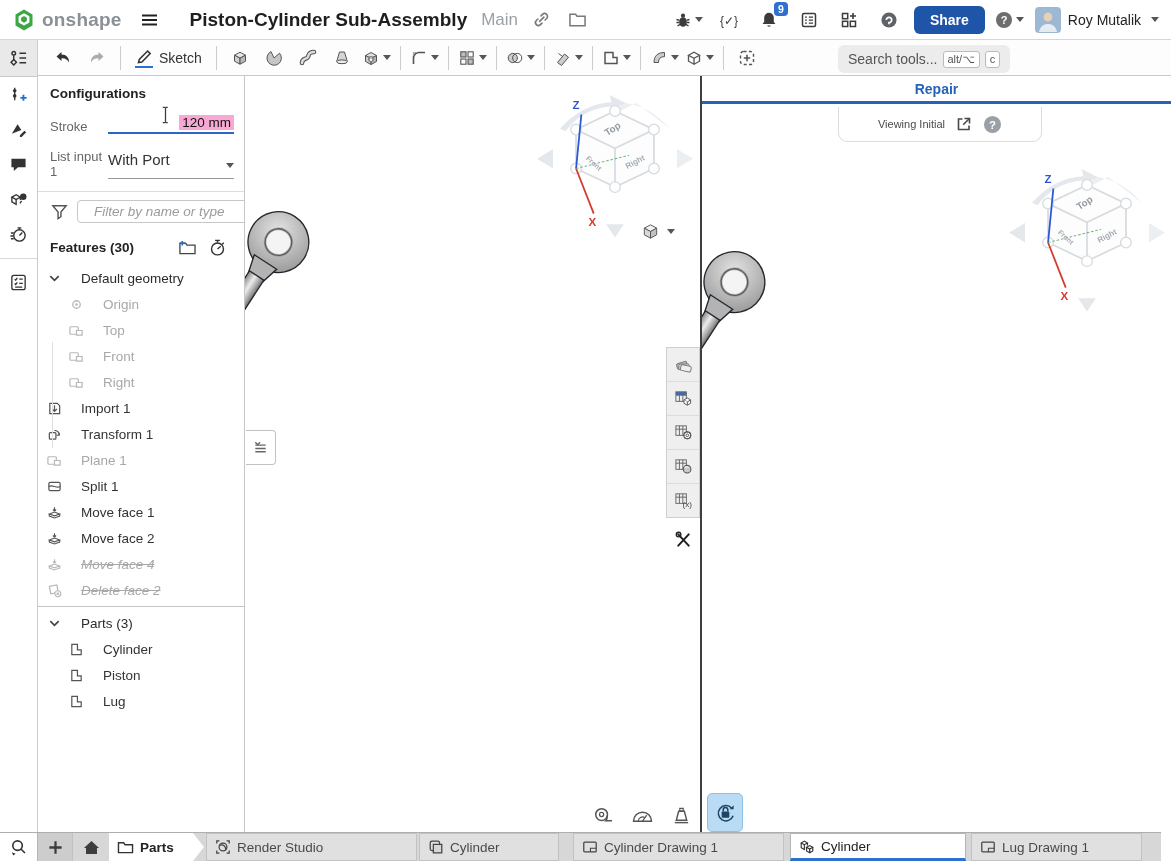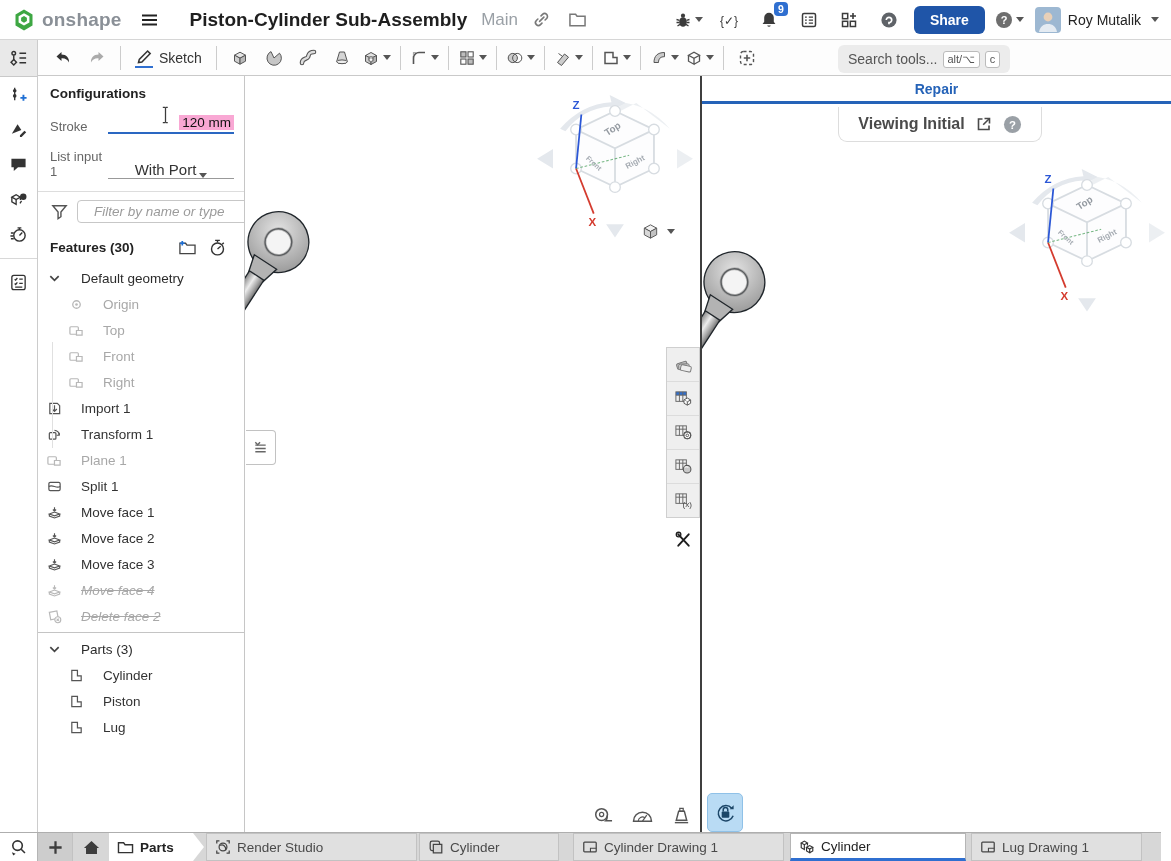--- a/index.html
+++ b/index.html
@@ -38,21 +38,21 @@
   .strip-item.active{background:#e9e9e9;height:36px;border-bottom:1px solid #c9c9c9;}
   .strip-div{width:37px;height:1px;background:#d8d8d8;margin:6px 0;}
   
   .panel{position:absolute;left:38px;top:76px;width:207px;height:756px;background:#fff;border-right:1px solid #c6c6c6;box-sizing:border-box;z-index:10;overflow:hidden;}
   .cfg-title{font-size:13.5px;font-weight:700;color:#222;padding:10px 0 2px 12px;}
   .cfg-row{position:relative;display:flex;align-items:flex-end;padding:9px 10px 6px 12px;}
   .cfg-label{font-size:13px;color:#666;width:58px;flex:none;}
   .cfg-field{position:relative;flex:1;display:flex;justify-content:flex-end;align-items:flex-end;border-bottom:2px solid #2a67c2;padding-bottom:2px;min-height:18px;cursor:text;}
   .sel-val{background:#f9a8d4;color:#111;font-size:13.5px;padding:0 3px;}
   .cursor-ibeam{position:absolute;left:42%;top:-6px;}
-  .cfg-field2{flex:1;display:flex;align-items:flex-end;justify-content:center;border-bottom:1px solid #999;padding-bottom:0;cursor:pointer;}
+  .cfg-field2{flex:1;display:flex;align-items:flex-end;justify-content:space-between;border-bottom:1px solid #999;padding-bottom:10px;cursor:pointer;}
   .dd-val{font-size:15px;color:#333;}
   .hdiv{height:1px;background:#ddd;margin-top:6px;}
   .filter-row{display:flex;align-items:center;gap:8px;padding:8px 10px 6px 12px;}
   .filter-input{flex:1;border:1px solid #c7c7c7;border-radius:4px;height:23px;font-style:italic;font-size:13.5px;color:#999;padding:0 16px;font-family:"Liberation Sans",sans-serif;box-sizing:border-box;background:#fff;}
   .filter-input::placeholder{color:#9b9b9b;font-style:italic;}
   .feat-head{display:flex;align-items:center;padding:6px 12px 4px 12px;}
   .feat-title{font-size:13.5px;font-weight:700;color:#222;flex:1;}
   .feat-head .ibtn{min-width:24px;height:24px;}
   .tree{padding-top:2px;}
   .tree-row{display:flex;align-items:center;height:26px;padding-left:8px;gap:19px;font-size:13.5px;color:#333;cursor:pointer;}
@@ -65,21 +65,21 @@
   .tree-row.rolledback .ticon{color:#b8b8b8;}
   .tree-divider{height:1px;background:#c4c4c4;margin:3px 0;}
   .tree-guide{position:absolute;left:14px;top:266px;width:1px;height:106px;background:#e0e0e0;}
   
   .vp-left{position:absolute;left:245px;top:76px;width:455px;height:756px;background:#fff;overflow:hidden;}
   .vp-right{position:absolute;left:702px;top:76px;width:469px;height:756px;background:#fff;overflow:hidden;}
   .vdivider{position:absolute;left:700px;top:76px;width:2px;height:756px;background:#3f3f3f;z-index:22;}
   .repair-title{position:absolute;left:0;top:5px;width:100%;text-align:center;font-size:14px;font-weight:700;color:#2563b8;}
   .repair-line{position:absolute;left:0;top:25px;width:100%;height:3px;background:#2563b8;}
   .viewing-pill{position:absolute;left:136px;top:31px;width:202px;height:34px;background:#fff;border:1px solid #ddd;border-top:none;border-radius:0 0 9px 9px;display:flex;align-items:center;justify-content:center;gap:10px;}
-  .viewing-label{font-size:16px;color:#4a4a4a;font-weight:bold;}
+  .viewing-label{font-size:11px;color:#4a4a4a;}
   .model-svg{position:absolute;left:0;top:0;}
   .viewcube{position:absolute;width:170px;height:170px;cursor:pointer;}
   .cube-menu{position:absolute;left:396px;top:146px;display:flex;align-items:center;gap:4px;cursor:pointer;}
   .stack{position:absolute;left:421px;top:271px;width:34px;background:#f6f6f6;border:1px solid #cfcfcf;box-sizing:border-box;}
   .stack-cell{width:32px;height:33px;display:flex;align-items:center;justify-content:center;border-bottom:1px solid #dcdcdc;cursor:pointer;background:#efefef;}
   .stack-cell:last-child{border-bottom:none;}
   .stack-tools{position:absolute;left:421px;top:445px;width:34px;height:36px;display:flex;align-items:center;justify-content:center;background:#fff;cursor:pointer;}
   .measurebar{position:absolute;left:345px;top:726px;display:flex;gap:13px;align-items:center;}
   .mico{width:26px;height:26px;display:flex;align-items:center;justify-content:center;cursor:pointer;}
   .lock-btn{position:absolute;left:5px;top:717px;width:34px;height:37px;background:#b9dbf4;border:1px solid #8fc1e8;border-radius:5px;display:flex;align-items:center;justify-content:center;cursor:pointer;}
@@ -705,30 +705,20 @@
         <div class="tree-row">
           <span class="ticon">
             <svg viewBox="0 0 16 16" width="15" height="15">
               <path d="M2.5 9.5l5.5-2 5.5 2-5.5 2z" fill="none" stroke="currentColor" stroke-width="1.2"></path>
               <path d="M8 2.5v4m0 0L6.3 4.8M8 6.5l1.7-1.7" fill="none" stroke="currentColor" stroke-width="1.2"></path>
               <path d="M2.5 9.5v2.3l5.5 2 5.5-2V9.5" fill="none" stroke="currentColor" stroke-width="1.2"></path>
             </svg>
           </span>
           <span class="tlabel">Move face 2</span>
         </div>
-        <div class="tree-row">
-          <span class="ticon">
-            <svg viewBox="0 0 16 16" width="15" height="15">
-              <path d="M2.5 9.5l5.5-2 5.5 2-5.5 2z" fill="none" stroke="currentColor" stroke-width="1.2"></path>
-              <path d="M8 2.5v4m0 0L6.3 4.8M8 6.5l1.7-1.7" fill="none" stroke="currentColor" stroke-width="1.2"></path>
-              <path d="M2.5 9.5v2.3l5.5 2 5.5-2V9.5" fill="none" stroke="currentColor" stroke-width="1.2"></path>
-            </svg>
-          </span>
-          <span class="tlabel">Move face 3</span>
-        </div>
         <div class="tree-row rolledback">
           <span class="ticon">
             <svg viewBox="0 0 16 16" width="15" height="15">
               <path d="M2.5 9.5l5.5-2 5.5 2-5.5 2z" fill="none" stroke="currentColor" stroke-width="1.2"></path>
               <path d="M8 2.5v4m0 0L6.3 4.8M8 6.5l1.7-1.7" fill="none" stroke="currentColor" stroke-width="1.2"></path>
               <path d="M2.5 9.5v2.3l5.5 2 5.5-2V9.5" fill="none" stroke="currentColor" stroke-width="1.2"></path>
             </svg>
           </span>
           <span class="tlabel">Move face 4</span>
         </div>

